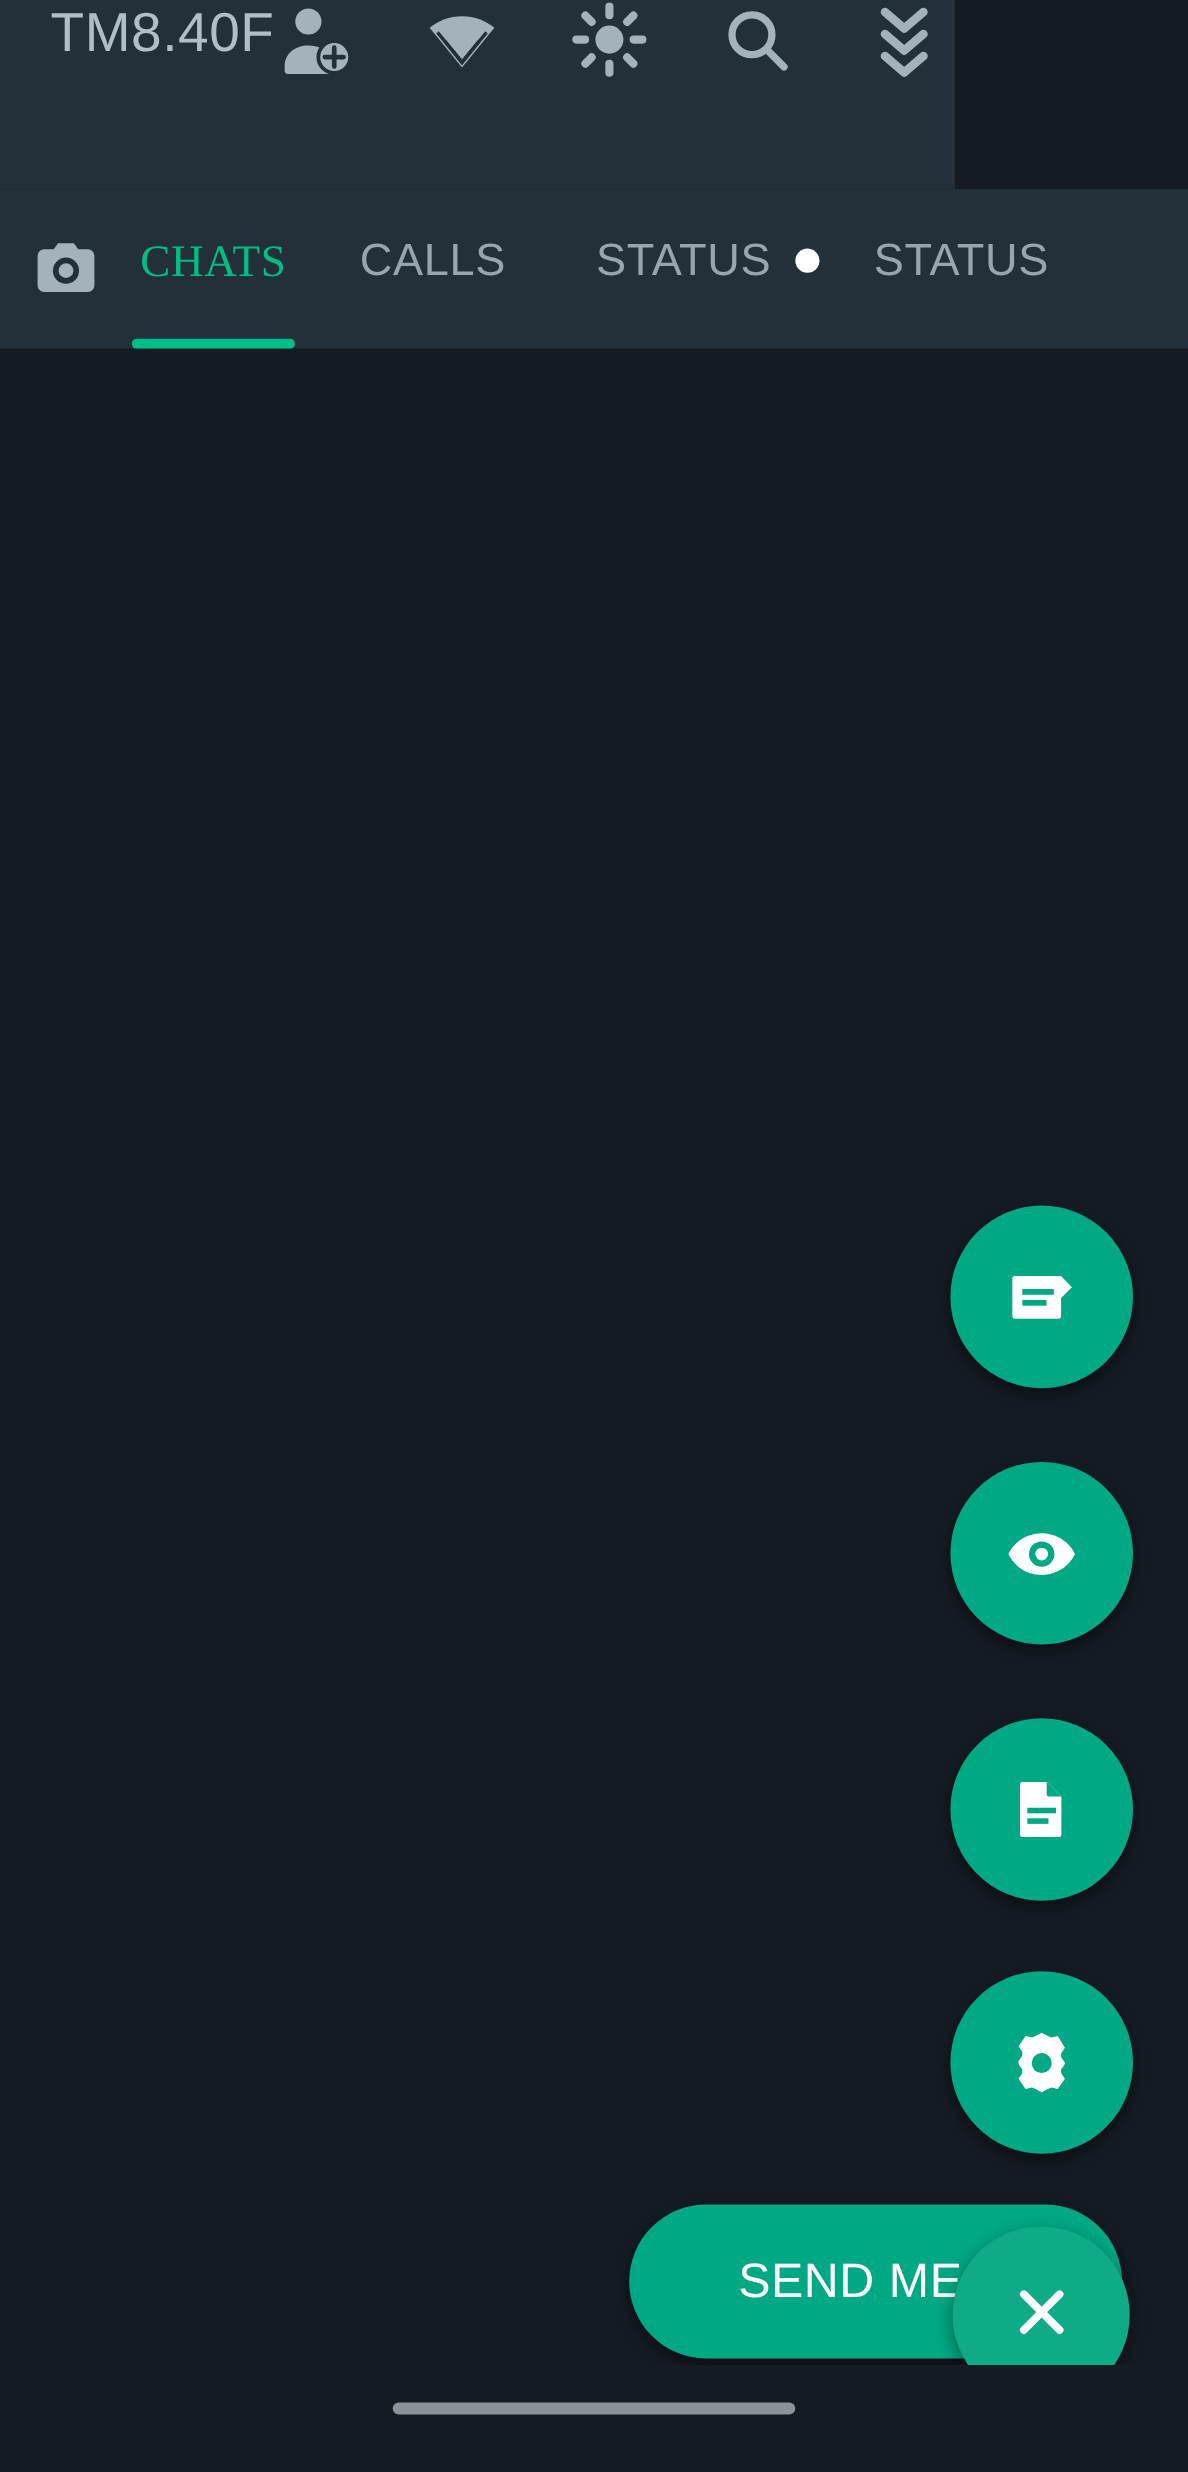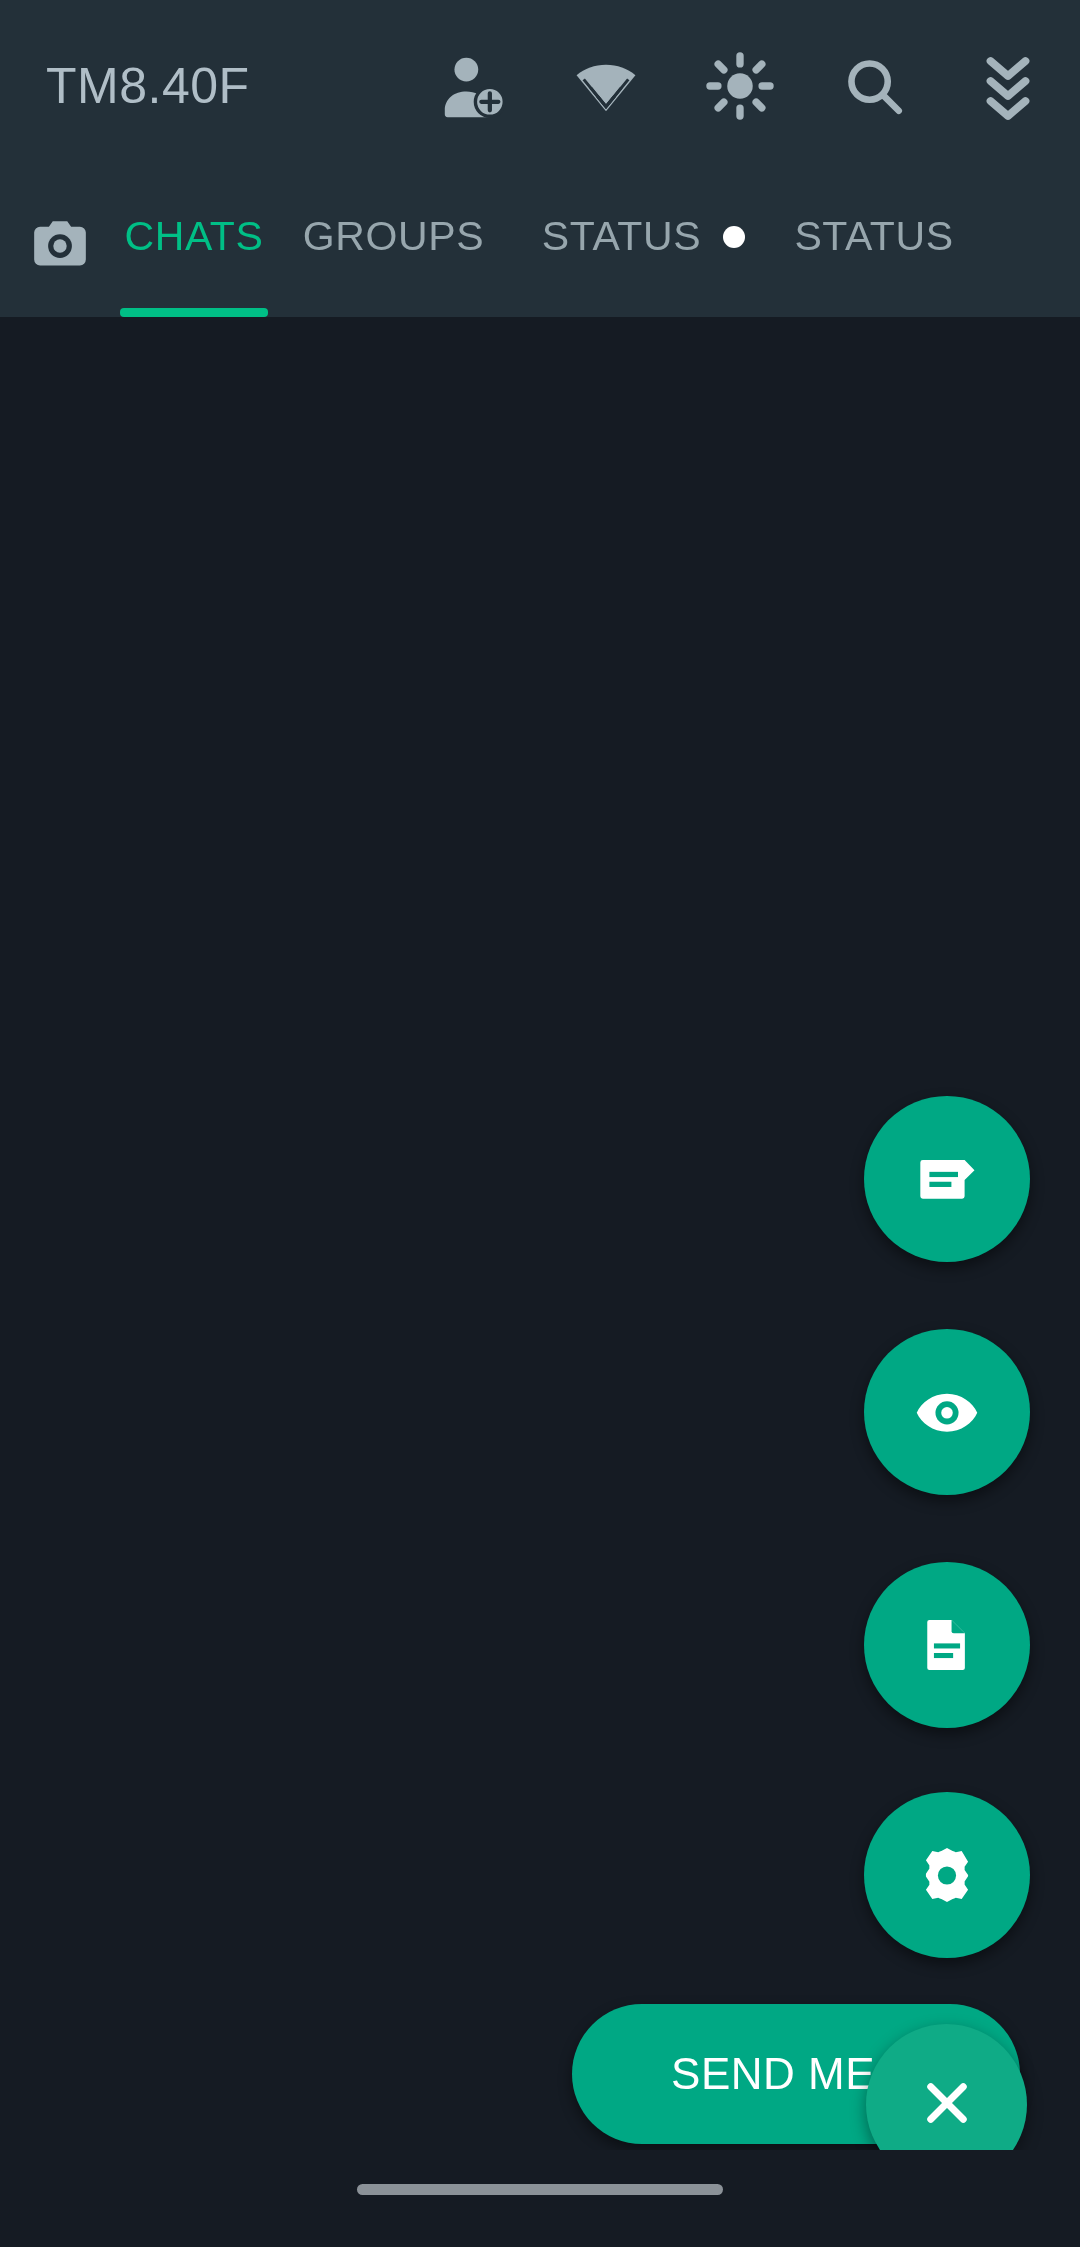--- a/index.html
+++ b/index.html
@@ -11,23 +11,23 @@
   }
   #screen {
     position:relative;
     width:1080px; height:2247px;
     background:#151b23;
   }
 
   
   #appbar {
     position:absolute; left:0; top:0;
-    width:1080px; height:172px;
+    width:868px; height:172px;
     background:#233039;
-    display:flex; align-items:center;
+    display:flex; align-items:flex-start;
   }
   #app-title {
     color:#b0bec7;
     font-size:50px;
     letter-spacing:0.5px;
     margin-left:46px;
     white-space:nowrap;
     flex:0 0 auto;
   }
   #appbar-actions {
@@ -66,21 +66,21 @@
     padding-bottom:16px;
   }
   .tab.active .tab-label { color:#00bf86; }
   .tab .indicator {
     position:absolute;
     left:0; right:0; bottom:0;
     height:9px;
     background:#00bf86;
     border-radius:4px;
   }
-  #tab-chats   { width:148px; }
+  #tab-chats   { width:148px;font-family:Liberation Serif, serif; }
   #tab-groups  { width:175px; margin-left:38px; }
   #tab-status  { width:215px; margin-left:55px; }
   #tab-calls   { width:150px; margin-left:48px; }
   .status-wrap { display:flex; align-items:center; gap:22px; padding-bottom:16px; }
   .status-wrap .tab-label { padding-bottom:0; }
   .status-dot {
     width:22px; height:22px; border-radius:50%;
     background:#ffffff; flex:0 0 auto;
   }
 
@@ -223,21 +223,21 @@
         </svg>
       </span>
     </div>
 
     <div class="tab active" id="tab-chats">
       <span class="tab-label">CHATS</span>
       <span class="indicator"></span>
     </div>
 
     <div class="tab" id="tab-groups">
-      <span class="tab-label">GROUPS</span>
+      <span class="tab-label">CALLS</span>
     </div>
 
     <div class="tab" id="tab-status">
       <span class="status-wrap">
         <span class="tab-label">STATUS</span>
         <span class="status-dot"></span>
       </span>
     </div>
 
     <div class="tab" id="tab-calls">

